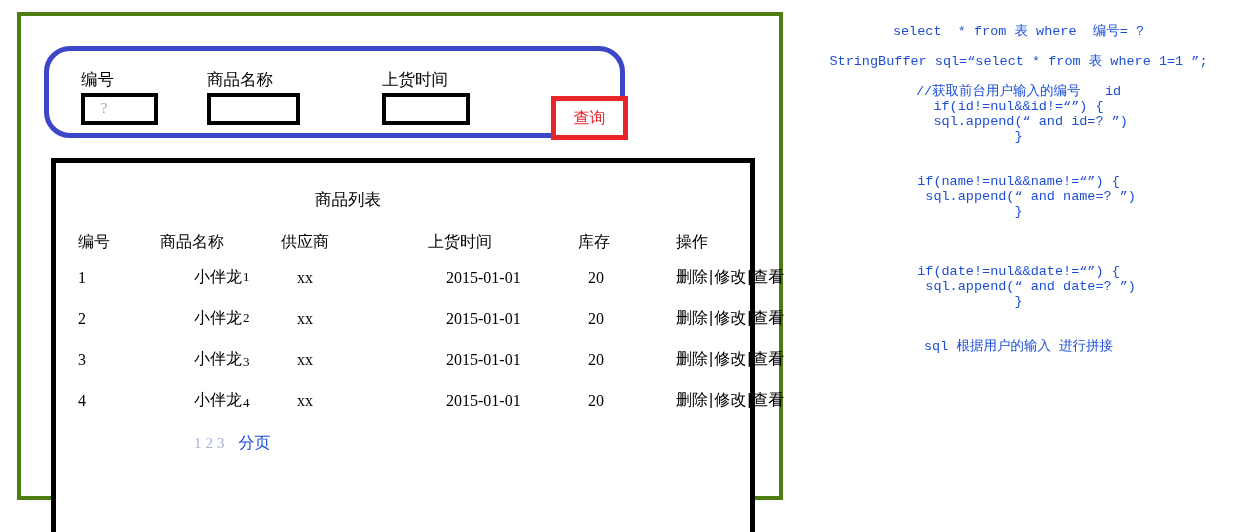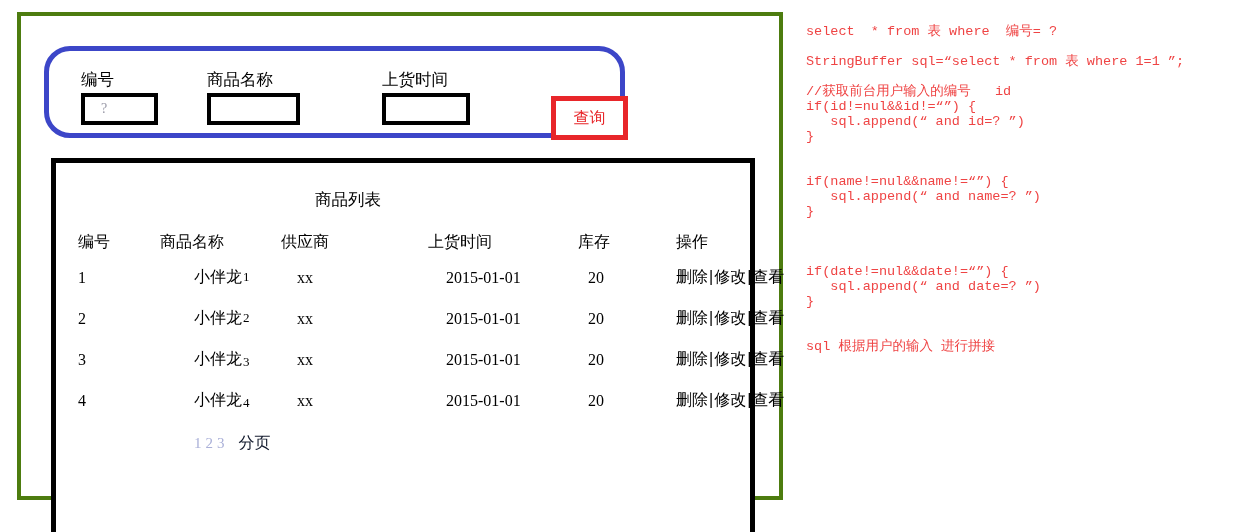--- a/index.html
+++ b/index.html
@@ -161,37 +161,38 @@
     font-size: 15px;
   }
   .page-num {
     color: #aab0d8;
     font-family: "Liberation Serif", serif;
     font-size: 15px;
     padding-right: 4px;
     cursor: pointer;
   }
   #page-label {
-    color: #0f172a;
+    color: #1d4ed8;
     font-size: 16px;
     margin-left: 10px;
     cursor: pointer;
   }
 
   
   #code-notes {
     position: absolute;
     left: 806px;
     top: 24px;
     width: 425px;
-    color: #ef4444;
+    color: #1d4ed8;
     font-family: "Liberation Mono", monospace;
     font-size: 13.5px;
     line-height: 15px;
     white-space: pre;
+    text-align: center;
   }
   .code-line { height: 15px; }
   .code-line.gap { height: 15px; }
 </style>
 </head>
 <body>
 
 <div id="mockup-frame">
 
   <div id="search-panel">

